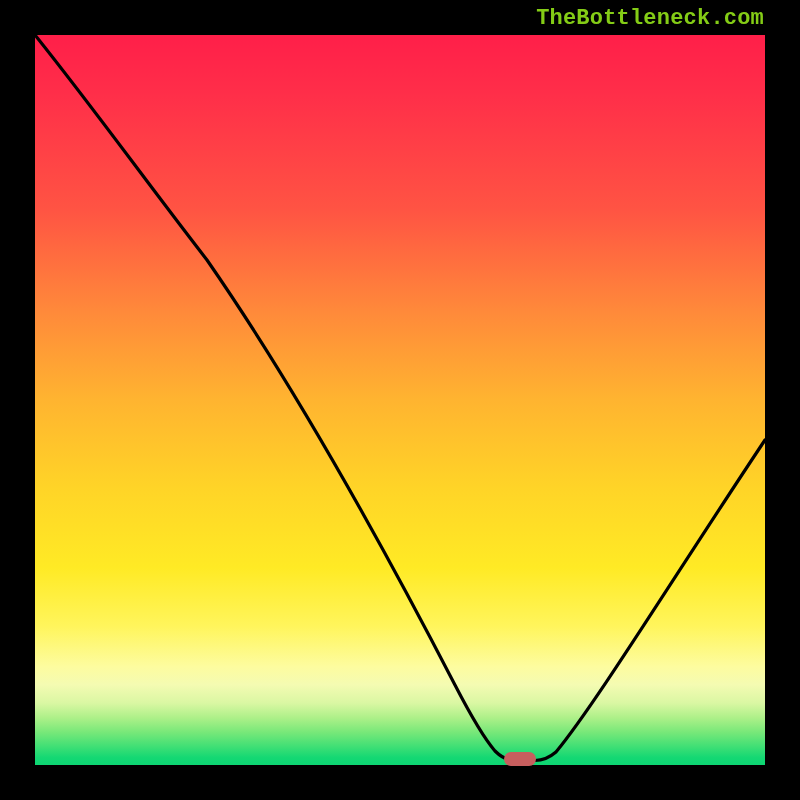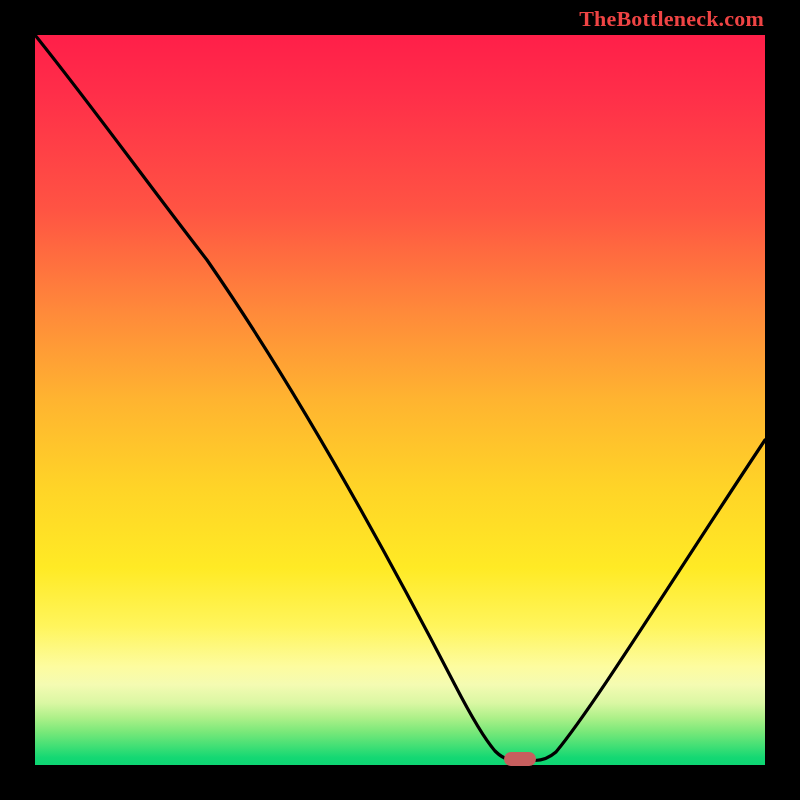--- a/index.html
+++ b/index.html
@@ -56,24 +56,24 @@
     position: absolute;
     width: 32px;
     height: 14px;
     border-radius: 7px;
     background: #c75e5e;
   }
   .watermark {
     position: absolute;
     right: 36px;
     top: 6px;
-    font-family: Liberation Serif, serif;
+    font-family: Liberation Mono, monospace;
     font-size: 22px;
     font-weight: 600;
-    color: #ef4444;
+    color: #84cc16;
     letter-spacing: 0.2px;
   }
 </style>
 </head>
 <body>
 
 <div class="watermark">TheBottleneck.com</div>
 
 <div class="frame">
   <div class="grad"></div>

